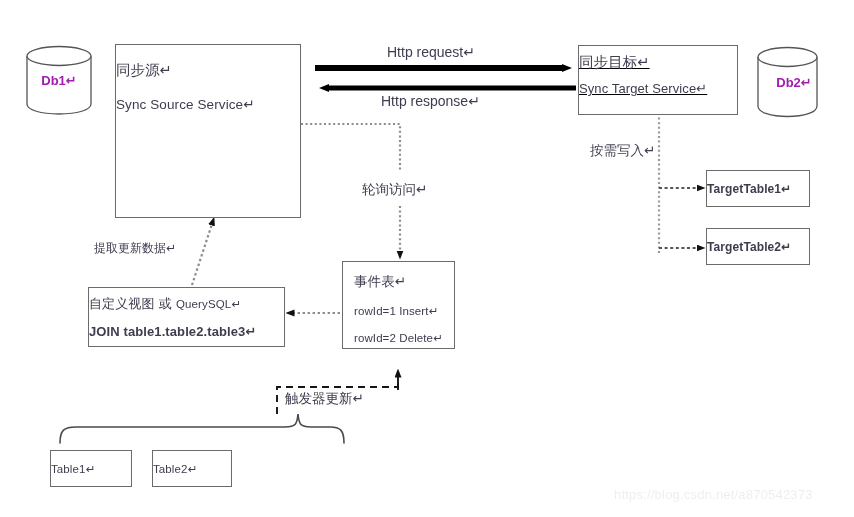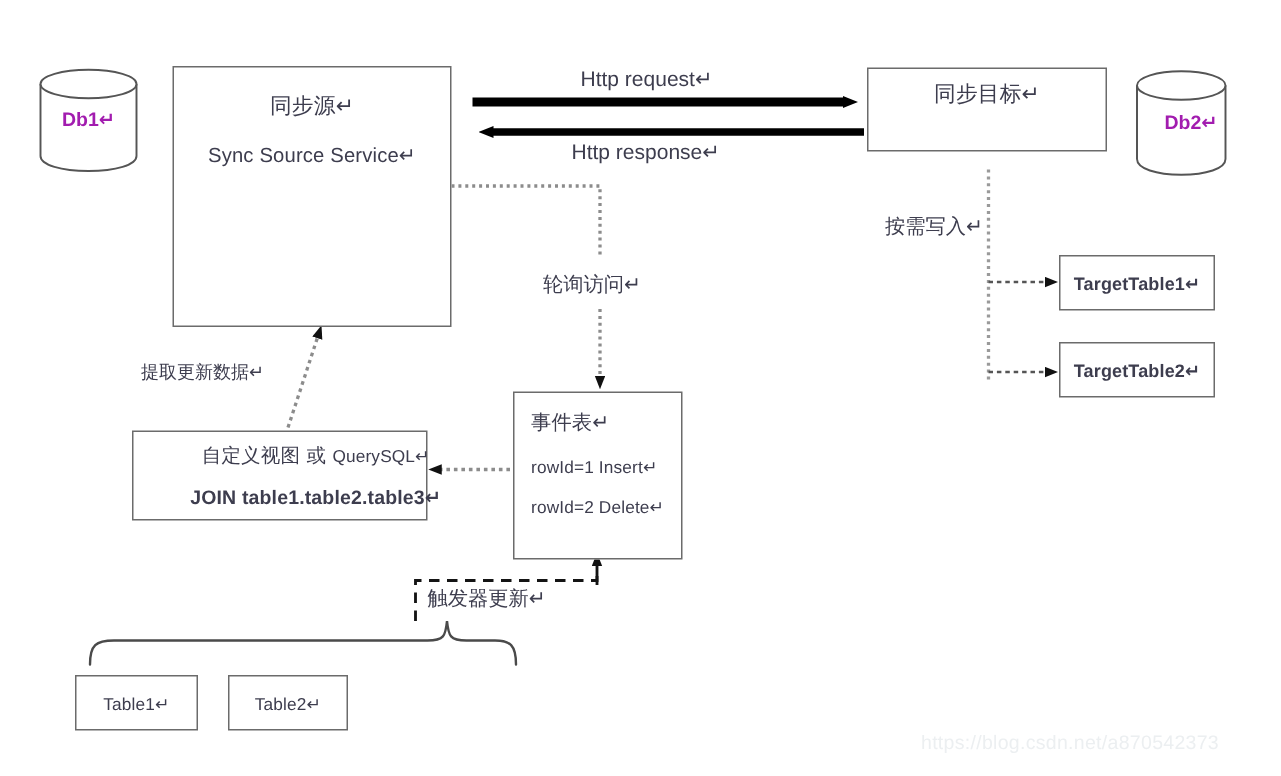--- a/index.html
+++ b/index.html
@@ -22,63 +22,63 @@
     height: 517px;
     pointer-events: none;
   }
   .node {
     position: absolute;
     box-sizing: border-box;
     border: 1.4px solid #6b6b6b;
     background: #ffffff;
     display: flex;
     flex-direction: column;
-    align-items: center;
+    align-items: flex-start;
     justify-content: center;
   }
   .node .line {
     color: #3d3d4e;
     white-space: nowrap;
     letter-spacing: .1px;
   }
   .cjk { font-family: "DejaVu Sans", "Liberation Sans", sans-serif; }
 
   
   #sync-source {
     left: 115px; top: 44px; width: 186px; height: 174px;
     justify-content: flex-start;
     padding-top: 16px;
   }
   #sync-source .l1 { font-size: 14.5px; margin-bottom: 16px; }
   #sync-source .l2 { font-size: 13.5px; }
 
   #sync-target {
-    left: 578px; top: 45px; width: 160px; height: 56px;
+    left: 578px; top: 45px; width: 160px; height: 70px;
     justify-content: flex-start;
     padding-top: 7px;
+    text-decoration: underline;
   }
   #sync-target .l1 { font-size: 14.5px; margin-bottom: 9px; }
   #sync-target .l2 { font-size: 13px; }
 
   
   #event-table {
-    left: 342px; top: 261px; width: 113px; height: 112px;
+    left: 342px; top: 261px; width: 113px; height: 88px;
     align-items: flex-start;
     justify-content: flex-start;
     padding: 11px 0 0 11px;
   }
   #event-table .l1 { font-size: 13.5px; margin-bottom: 13px; }
   #event-table .l2 { font-size: 11.5px; margin-bottom: 13px; }
   #event-table .l3 { font-size: 11.5px; }
 
   
   #custom-view {
     left: 88px; top: 287px; width: 197px; height: 60px;
     justify-content: center;
-    padding-left: 48px;
   }
   #custom-view .l1 { font-size: 13px; margin-bottom: 11px; }
   #custom-view .l2 { font-size: 13px; font-weight: bold; }
   #custom-view .small { font-size: 11.5px; }
 
   
   #target-table-1 { left: 706px; top: 170px; width: 104px; height: 37px; }
   #target-table-2 { left: 706px; top: 228px; width: 104px; height: 37px; }
   #target-table-1 .l1, #target-table-2 .l1 { font-size: 12px; font-weight: bold; }
 
@@ -194,20 +194,21 @@
     <span class="cyl-label">Db1↵</span>
   </div>
 
   <div class="node" id="sync-source">
     <span class="line l1 cjk">同步源↵</span>
     <span class="line l2">Sync Source Service↵</span>
   </div>
 
   <div class="node" id="sync-target">
     <span class="line l1 cjk">同步目标↵</span>
+    <span class="line l2">Sync Target Service↵</span>
   </div>
 
   <div class="cylinder" id="db2">
     <svg width="61" height="72" viewBox="0 0 61 72">
       <path d="M1,11 L1,60 C1,66.5 14,70.5 30.5,70.5 C47,70.5 60,66.5 60,60 L60,11" fill="#ffffff" stroke="#555555" stroke-width="1.3"></path>
       <ellipse cx="30.5" cy="11" rx="29.5" ry="9.5" fill="#ffffff" stroke="#555555" stroke-width="1.3"></ellipse>
     </svg>
     <span class="cyl-label">Db2↵</span>
   </div>
 

